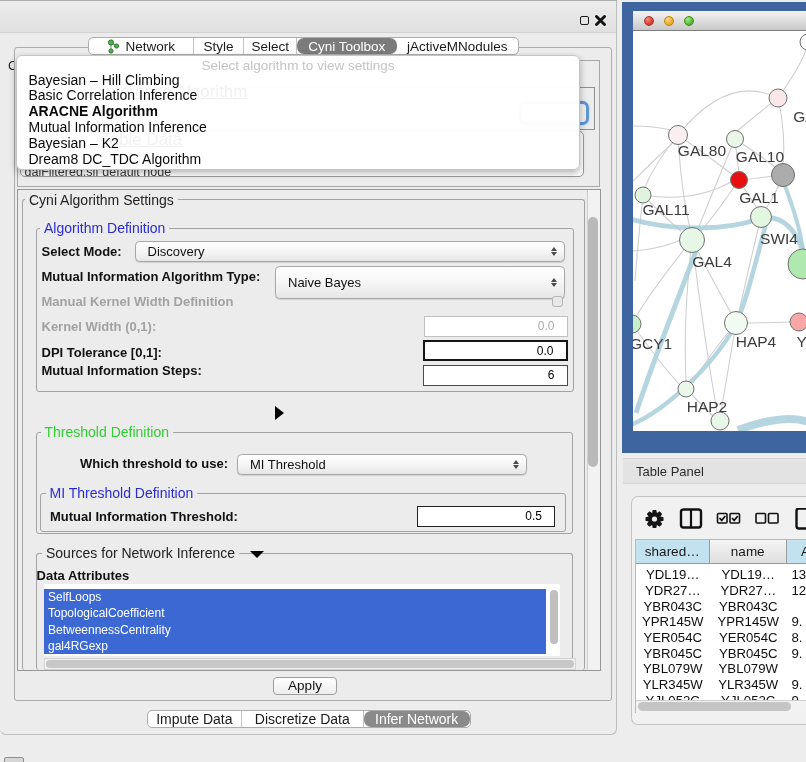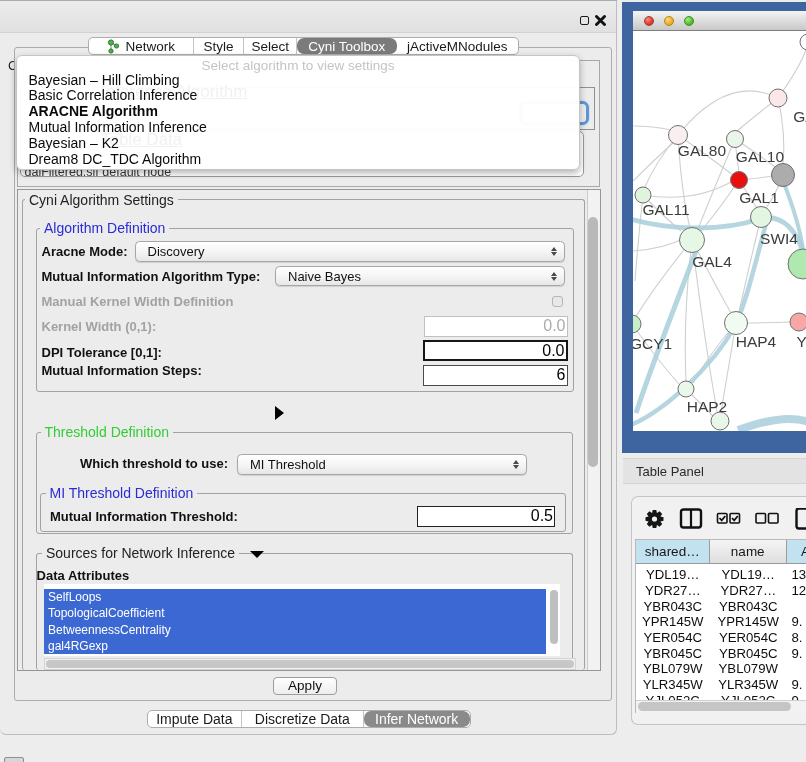--- a/index.html
+++ b/index.html
@@ -32,22 +32,22 @@
 .lbl.dis{color:#A2A2A2;}
 .combo{position:absolute;background:linear-gradient(#FFFFFF,#F4F4F4 55%,#E6E6E6);
  border:1px solid #A6A6A6;border-radius:4.5px;font-size:13px;color:#111;
  box-shadow:0 1px 1px rgba(0,0,0,0.12);}
 .combo .ct{position:absolute;left:12px;top:0;bottom:0;display:flex;align-items:center;}
 .spin{position:absolute;right:6px;top:50%;width:7px;height:9px;margin-top:-4.5px;}
 .spin:before{content:"";position:absolute;left:0;top:0;border-left:3.5px solid transparent;
  border-right:3.5px solid transparent;border-bottom:4px solid #4A4A4A;}
 .spin:after{content:"";position:absolute;left:0;bottom:0;border-left:3.5px solid transparent;
  border-right:3.5px solid transparent;border-top:4px solid #4A4A4A;}
-.tfield{position:absolute;background:#FFF;font-size:16px;color:#000;
- padding-right:1px;display:flex;align-items:center;justify-content:flex-end;}
+.tfield{position:absolute;background:#FFF;font-size:12px;color:#000;
+ padding-right:12px;display:flex;align-items:center;justify-content:flex-end;}
 
 #popup{left:16px;top:55px;width:564px;height:114.5px;background:rgba(255,255,255,0.97);border:1px solid #C5C5C5;
  border-radius:6px;box-shadow:0 3px 7px rgba(0,0,0,0.3);z-index:30;}
 #popup .ph{position:absolute;top:1.5px;left:0;right:0;text-align:center;font-size:13.5px;color:#C4C4C4;}
 #popup .it{position:absolute;left:0.5px;right:2px;height:15.9px;line-height:15.9px;font-size:14px;color:#0A0A0A;padding-left:11px;}
 .ghost{position:absolute;color:#F1F1F1;font-size:17px;text-decoration:underline;}
 
 #dalist{left:43.6px;top:584px;width:516px;height:71.5px;background:#FFF;}
 #dasel{left:0;top:5px;width:502px;height:65.4px;background:#3B68D2;}
 #dasel div{height:16.35px;line-height:16.35px;color:#FFF;font-size:12px;padding-left:4.4px;}
@@ -121,27 +121,27 @@
 
     <div class="group" style="left:21.5px;top:199px;width:563.5px;height:471px;border-bottom:none"></div>
     <div class="gtitle" style="left:25px;top:192.5px">Cyni Algorithm Settings</div>
 
     <div class="abs" style="left:586.5px;top:190px;width:13px;height:480px;background:#F2F2F2;border-left:1px solid #CCC"></div>
     <div class="abs" style="left:599.5px;top:189px;width:1px;height:482px;background:#969696"></div>
     <div class="thumb" style="left:587.8px;top:217px;width:10.4px;height:250px"></div>
 
     <div class="group" style="left:35.5px;top:227.5px;width:538.5px;height:164px"></div>
     <div class="gtitle" style="left:40px;top:220.5px;color:#2B2BD6">Algorithm Definition</div>
-    <div class="lbl" style="left:41.5px;top:243.5px">Aracne Mode:</div>
+    <div class="lbl" style="left:41.5px;top:243.5px">Select Mode:</div>
     <div class="combo" style="left:134.5px;top:240.5px;width:430.5px;height:21px">
         <span class="ct">Discovery</span>
         <span class="spin"></span>
       </div>
     <div class="lbl" style="left:41.5px;top:268.5px">Mutual Information Algorithm Type:</div>
-    <div class="combo" style="left:275px;top:266px;width:290px;height:20px">
+    <div class="combo" style="left:275px;top:266px;width:290px;height:33px">
         <span class="ct">Naive Bayes</span>
         <span class="spin"></span>
       </div>
     <div class="lbl dis" style="left:41.5px;top:293.5px">Manual Kernel Width Definition</div>
     <div class="abs" style="left:551.5px;top:296px;width:11px;height:11px;background:#E8E8E8;border:1px solid #B5B5B5;border-radius:3px"></div>
     <div class="lbl dis" style="left:41.5px;top:318.8px">Kernel Width (0,1):</div>
     <div class="tfield" style="left:424px;top:315.5px;width:143.5px;height:21.5px;border:1px solid #C0C0C0;color:#ABABAB">0.0</div>
     <div class="lbl" style="left:41.5px;top:344.5px">DPI Tolerance [0,1]:</div>
     <div class="tfield" style="left:423px;top:340.3px;width:144.5px;height:21.2px;border:2px solid #161616">0.0</div>
     <div class="lbl" style="left:41.5px;top:363px">Mutual Information Steps:</div>

